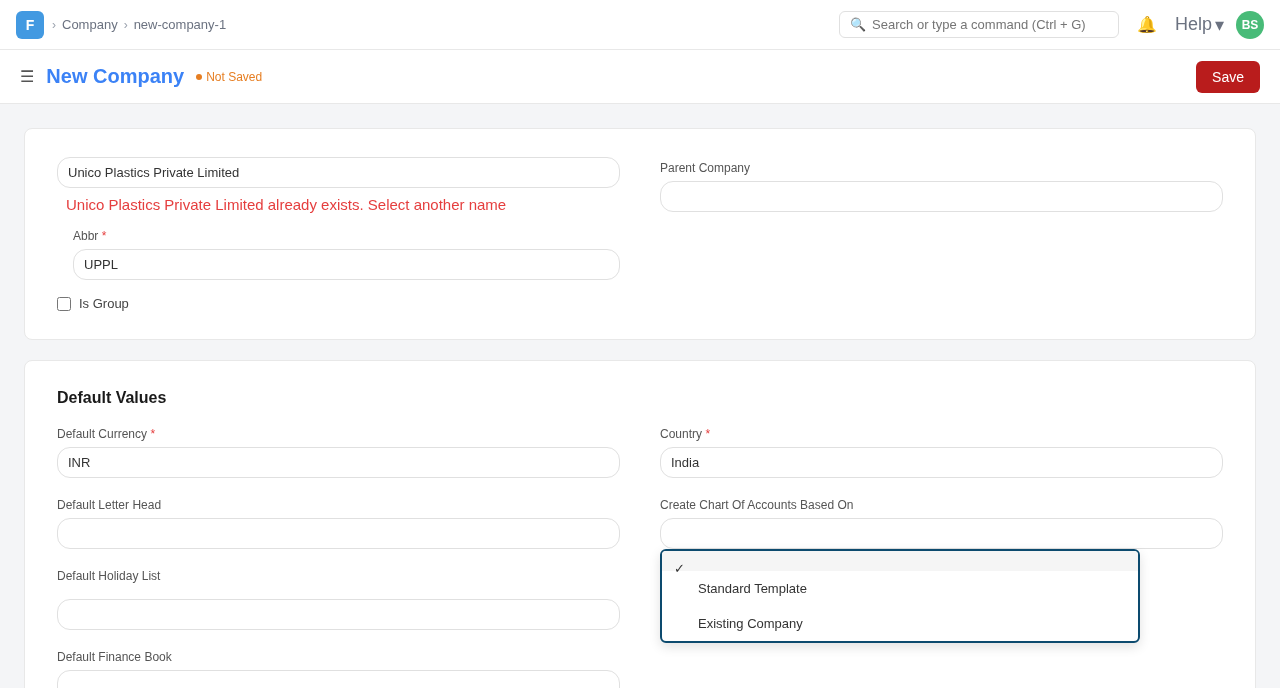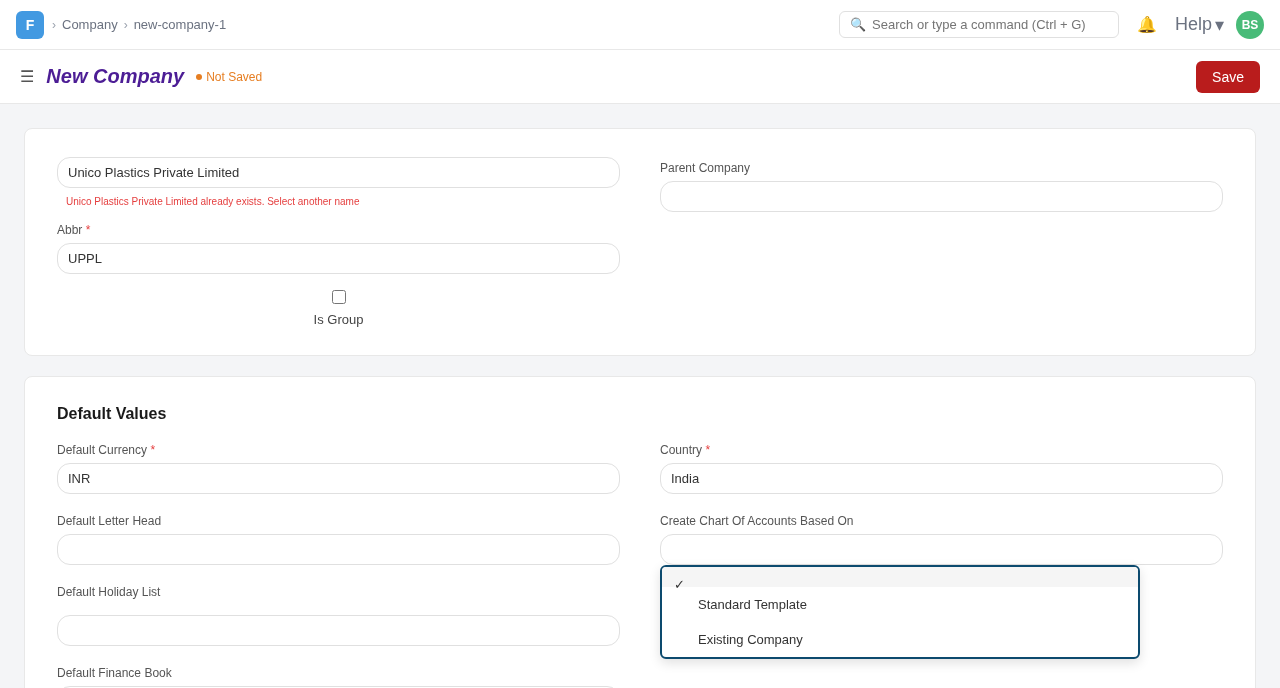--- a/index.html
+++ b/index.html
@@ -73,21 +73,21 @@
     
     .page-header {
       background: #fff;
       height: 54px;
       display: flex; align-items: center;
       padding: 0 20px;
       border-bottom: 1px solid #e8e8e8;
       gap: 12px;
     }
     .hamburger { font-size: 16px; color: #555; cursor: pointer; }
-    .page-title { font-size: 20px; font-weight: 700; color: #4c1d95; font-style: italic; }
+    .page-title { font-size: 20px; font-weight: 700; color: #3b82f6; }
     .not-saved-badge {
       display: flex; align-items: center; gap: 4px;
       color: #e67e22; font-size: 12px;
     }
     .dot { width: 6px; height: 6px; border-radius: 50%; background: #e67e22; }
     .save-btn {
       margin-left: auto;
       background: #b91c1c;
       color: #fff;
       border: none;
@@ -128,21 +128,21 @@
     .required { color: #e53e3e; }
     .form-input {
       border: 1px solid #e0e0e0;
       border-radius: 13px;
       padding: 7px 10px;
       font-size: 13px;
       color: #333;
       background: #fff;
       outline: none;
     }
-    .error-text { font-size: 10px; color: #e53e3e; margin-top: 2px; padding-left: 9px; }
+    .error-text { font-size: 15px; color: #e53e3e; margin-top: 2px; padding-left: 9px; }
 
     .checkbox-group {
       display: flex; align-items: center; gap: 8px;
       margin-top: 8px;
     }
     .checkbox-group input[type="checkbox"] { width: 14px; height: 14px; }
     .checkbox-group label { font-size: 13px; color: #444; }
 
     .section-title {
       font-size: 16px;
@@ -221,28 +221,28 @@
 <div class="main-content">
 
   <div class="card">
     <div class="form-grid">
 
       <div>
         <div class="form-group">
           <input class="form-input" type="text" value="Unico Plastics Private Limited" style="">
           <span class="error-text">Unico Plastics Private Limited already exists. Select another name</span>
         </div>
-        <div class="form-group" style="margin-top:16px;">
+        <div class="form-group" style="margin-top:16px;margin-left:16px;">
           <label class="form-label">
             <span>Abbr</span>
             <span class="required"> *</span>
           </label>
           <input class="form-input" type="text" value="UPPL" style="">
         </div>
-        <div class="checkbox-group" style="margin-top:16px;flex-direction:column;">
+        <div class="checkbox-group" style="margin-top:16px;">
           <input type="checkbox" id="is-group" style="">
           <label for="is-group">Is Group</label>
         </div>
       </div>
 
       <div>
         <div class="form-group" style="margin-top:4px;">
           <label class="form-label">Parent Company</label>
           <input class="form-input" type="text" style="">
         </div>

